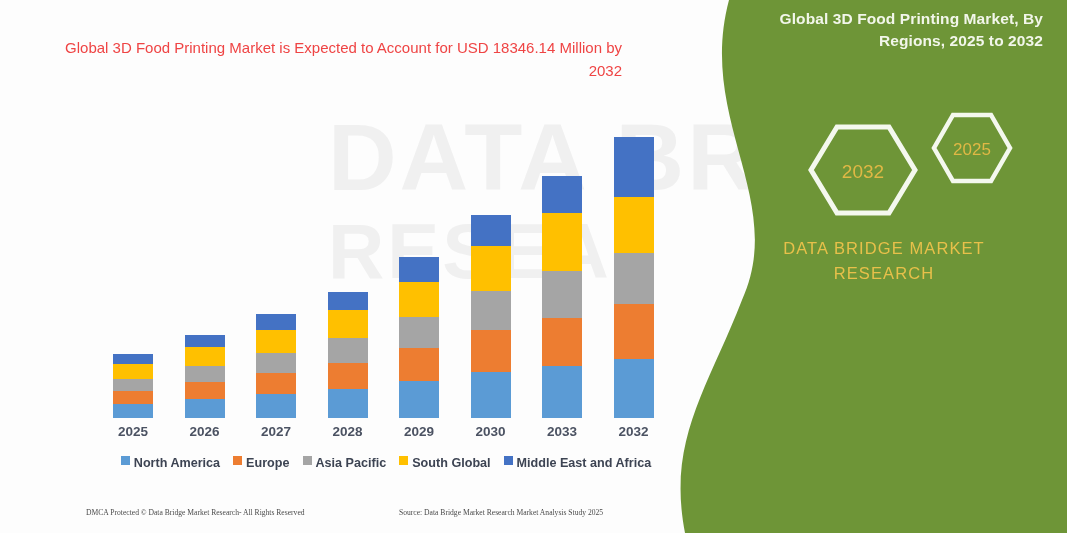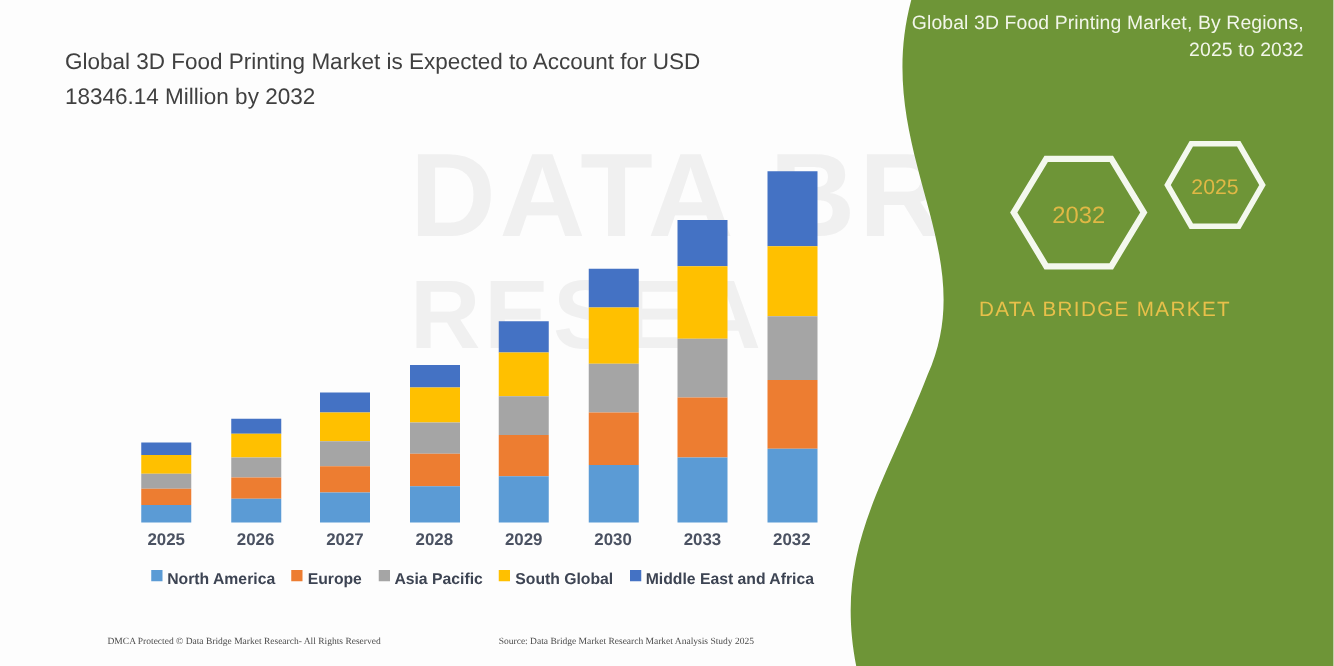--- a/index.html
+++ b/index.html
@@ -25,21 +25,21 @@
     overflow:hidden;
   }
   #green-panel svg.shape { position:absolute; top:0; left:0; }
 
   .panel-title {
     position:absolute;
     top:8px; left:58px; right:24px;
     text-align:right;
     color:#f2f6ea;
     font-size:15.5px;
-    font-weight:normal;
+    font-weight:bold;
     line-height:1.45;
     letter-spacing:.1px;
   }
 
   
   #hex-group { position:absolute; top:105px; left:110px; width:270px; height:120px; }
 
   .brand-block {
     position:absolute;
     top:236px; left:60px; right:26px;
@@ -57,23 +57,23 @@
     color:#cfe0b4; font-size:15px; letter-spacing:.6px; font-weight:bold;
     line-height:1.25;
   }
   #logo .logo-sub { font-size:6.5px; letter-spacing:.7px; font-weight:normal; display:block; color:#c3d7a3; }
 
   
   #chart-area { position:absolute; top:0; left:0; width:712px; height:533px; }
 
   .chart-title {
     position:absolute; top:36px; left:52px; width:570px;
-    text-align:left;
-    color:#404040;
-    font-size:18px;
+    text-align:right;
+    color:#ef4444;
+    font-size:15px;
     line-height:1.55;
     font-weight:normal;
   }
 
   
   #watermark {
     position:absolute; top:112px; left:328px;
     width:430px; height:270px;
     overflow:hidden;
     pointer-events:none;
@@ -248,16 +248,17 @@
         <polygon points="176,10 214,10 233,43 214,76 176,76 157,43" fill="none" stroke="#f4f8ee" stroke-width="4.5"></polygon>
         <text x="195" y="50" font-size="17" font-family="Liberation Sans, sans-serif" fill="#e0b845" text-anchor="middle">2025</text>
 
         <polygon points="60,22 112,22 138,65 112,108 60,108 34,65" fill="none" stroke="#f4f8ee" stroke-width="5"></polygon>
         <text x="86" y="73" font-size="19" font-family="Liberation Sans, sans-serif" fill="#e0b845" text-anchor="middle">2032</text>
       </svg>
     </div>
 
     <div class="brand-block">
       <div>DATA BRIDGE MARKET</div>
+      <div>RESEARCH</div>
     </div>
 
   </div>
 </div>
 
 </body></html>

